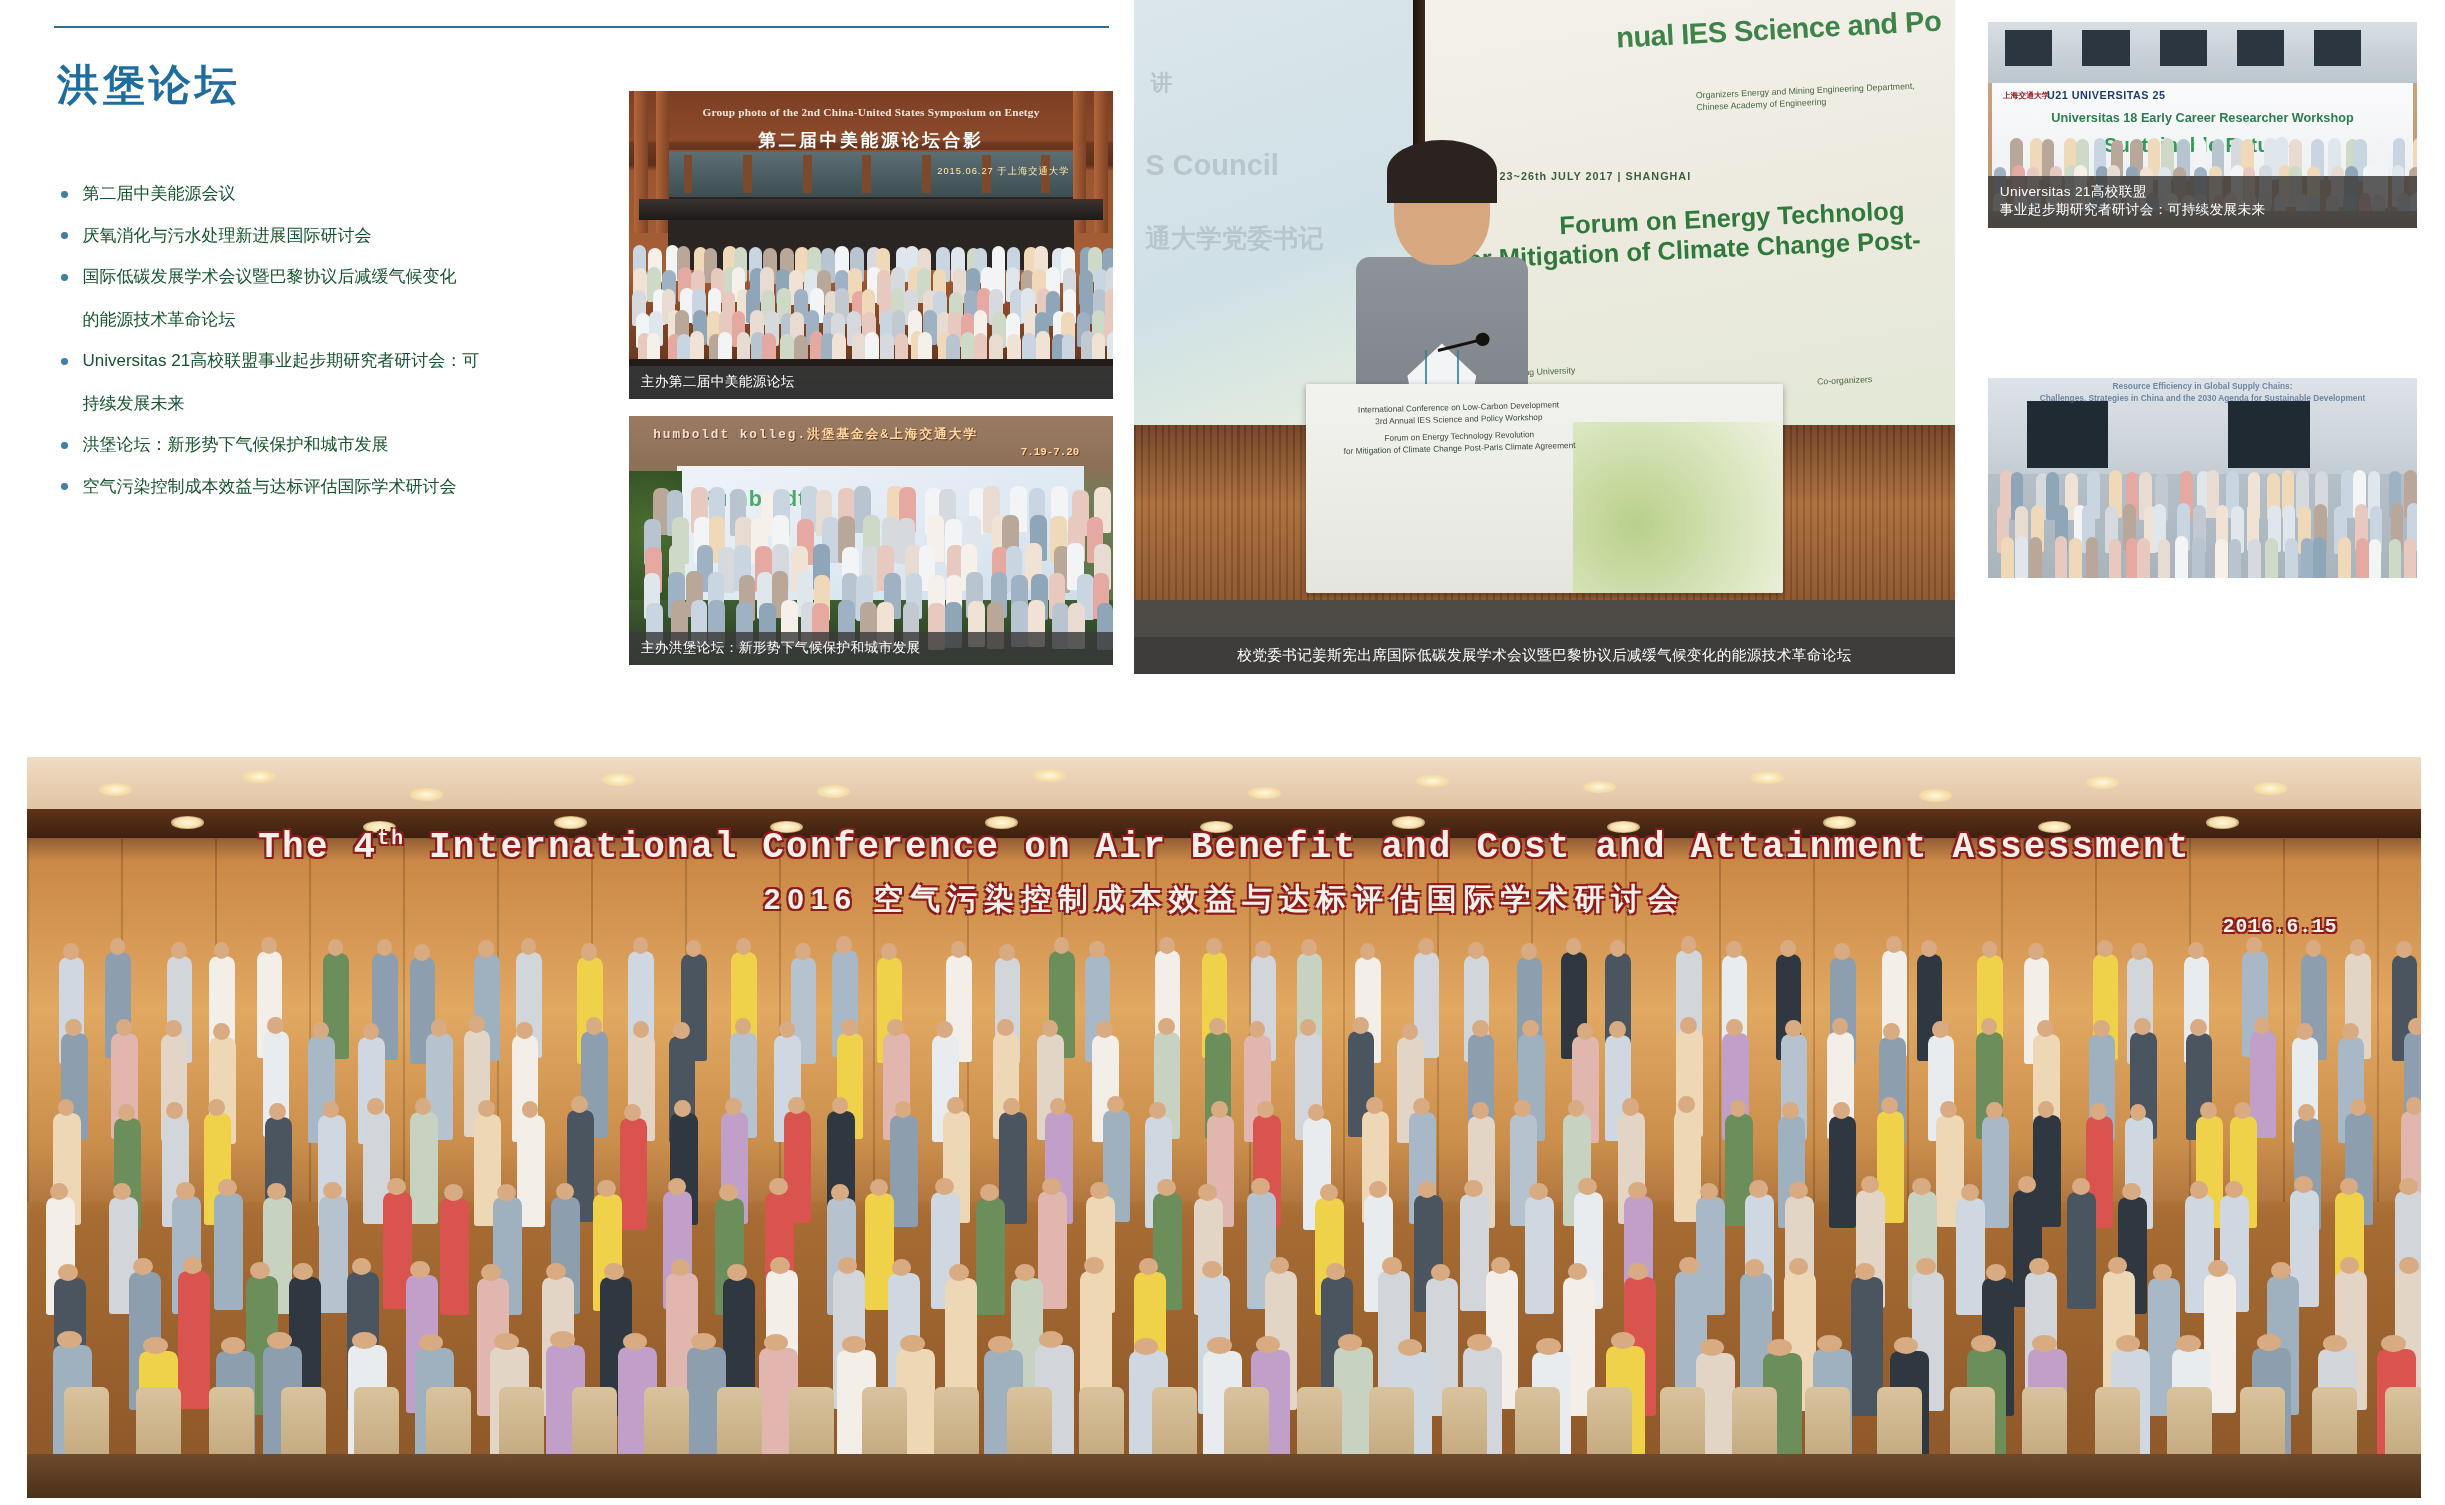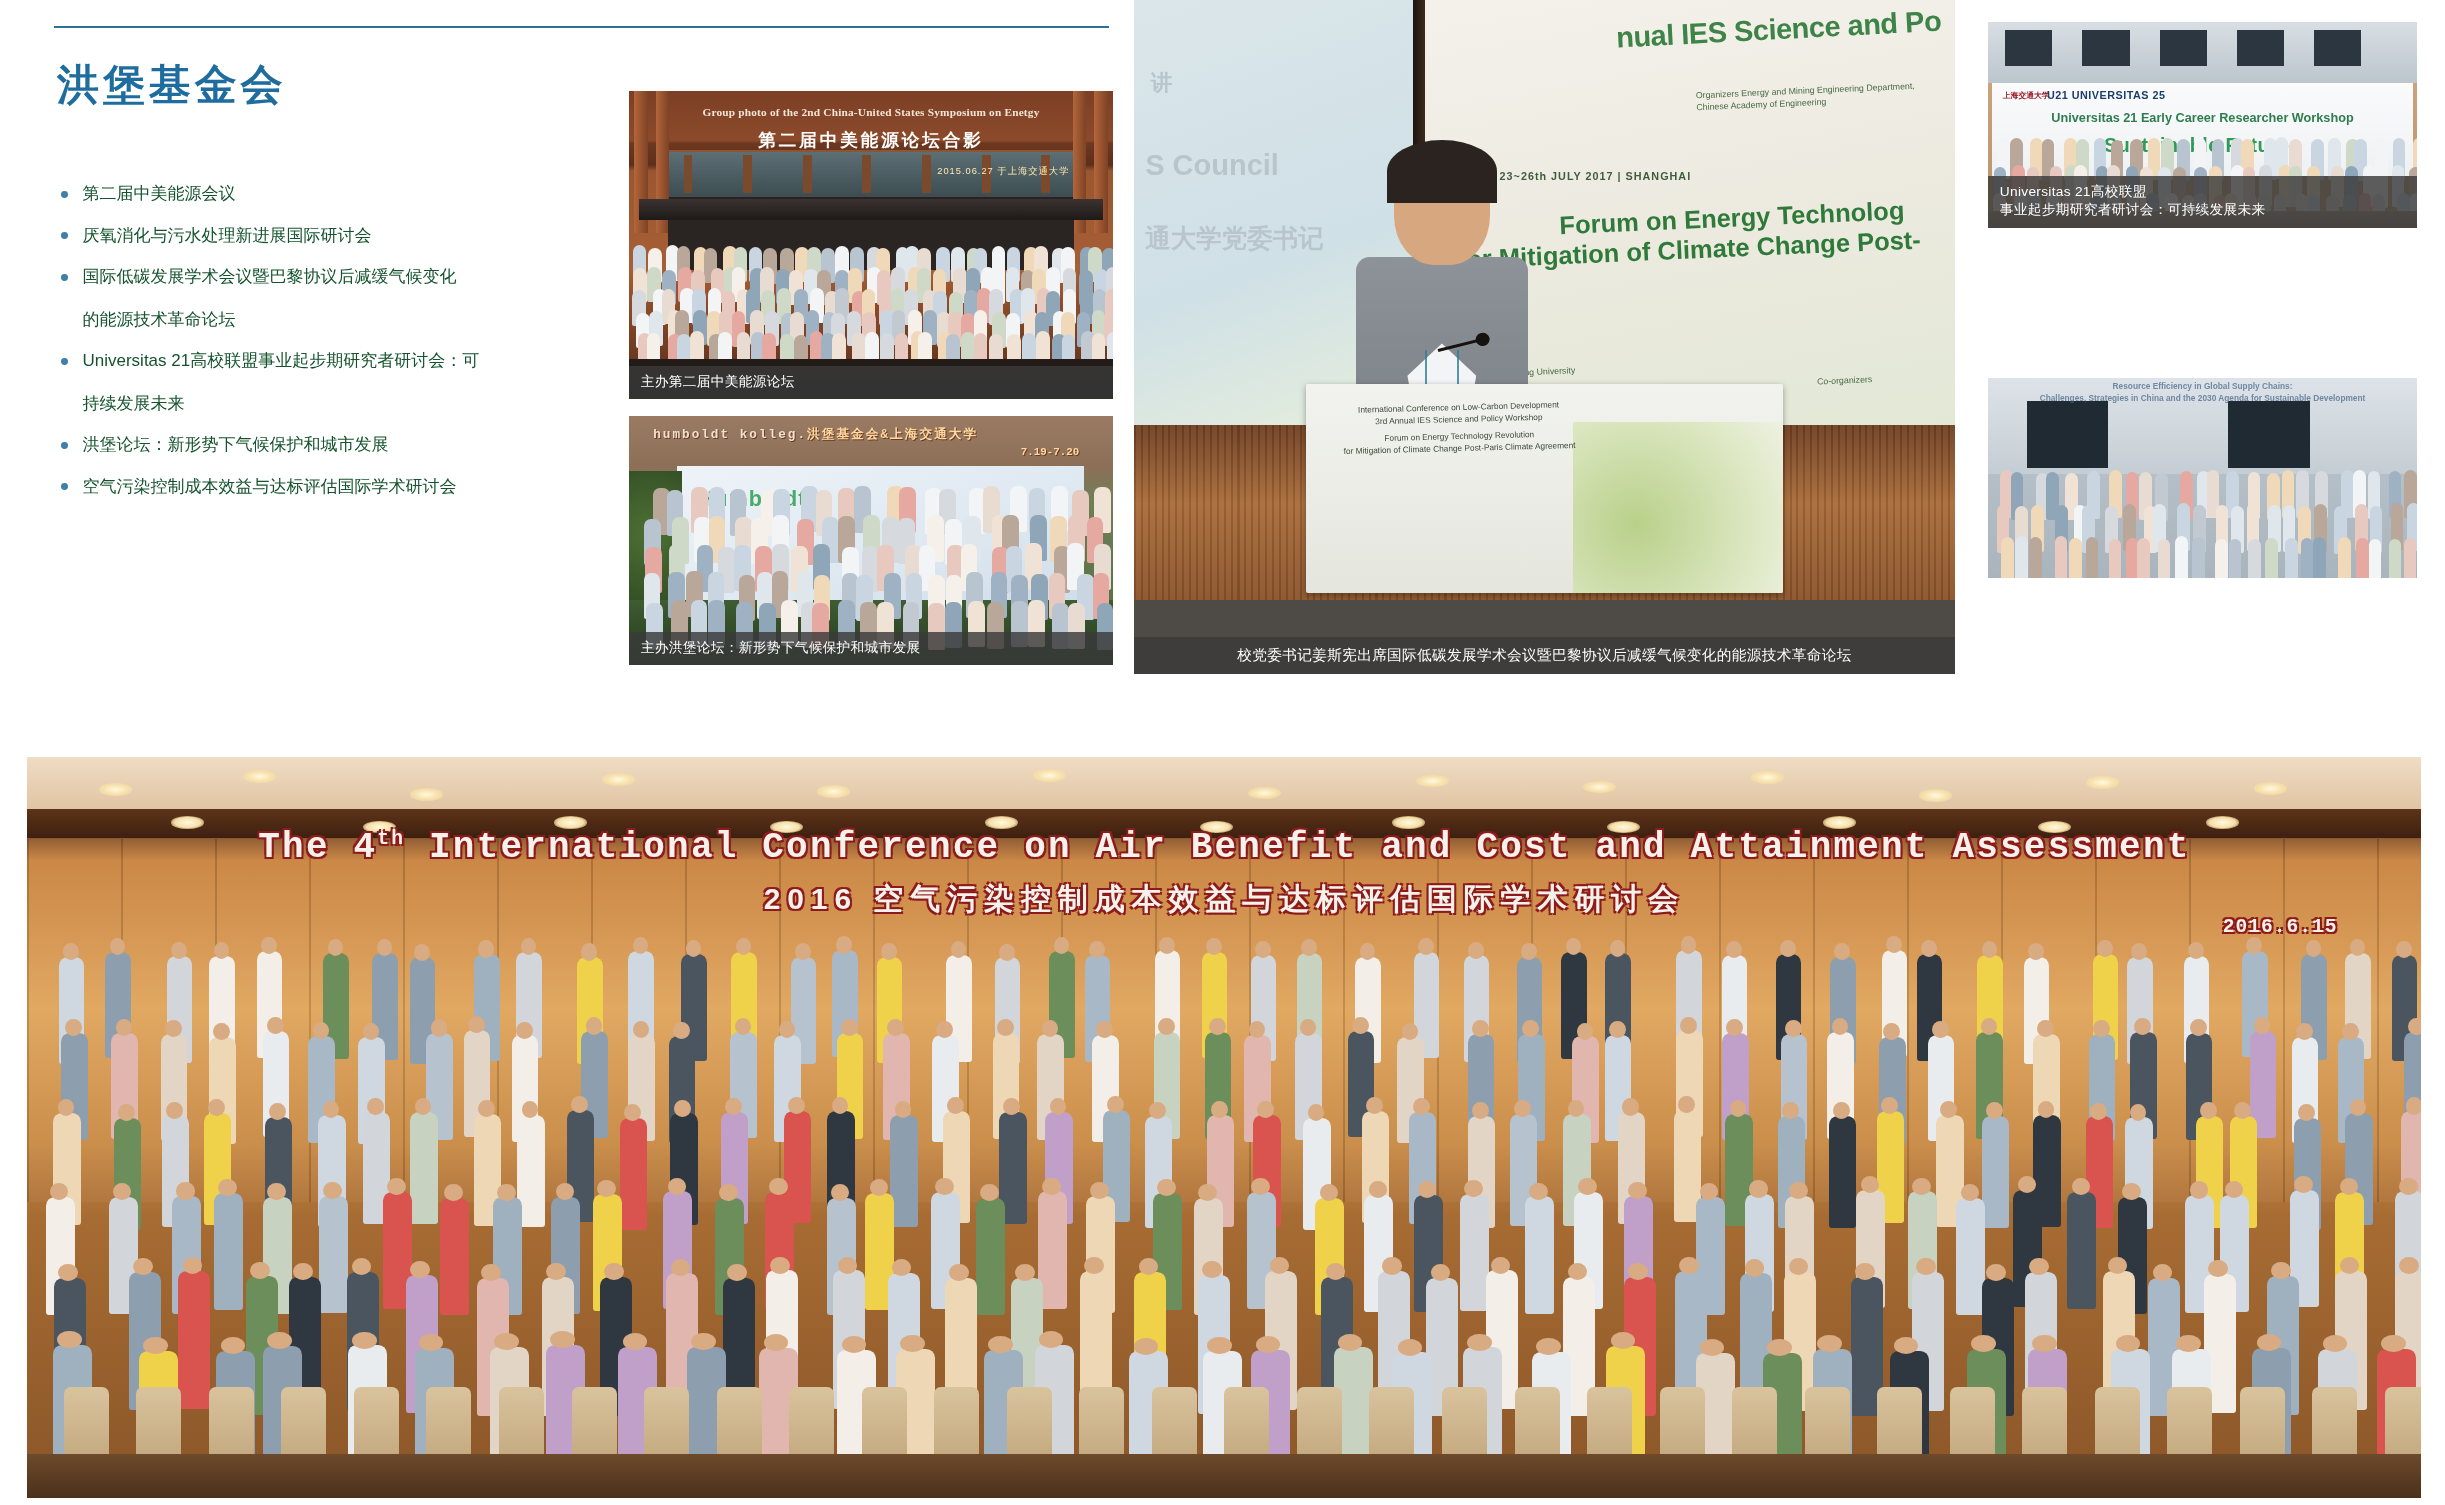--- a/index.html
+++ b/index.html
@@ -232,21 +232,21 @@
   .p6 .chairs i{ position:absolute; bottom:0; width:45px; height:100%;
     background:linear-gradient(180deg,#d9c39d,#bda176); border-radius:6.9px 6.9px 0 0; }
 </style>
 </head>
 <body>
 
 <div class="slide">
 
   <div class="top-rule"></div>
 
-  <div class="page-title">洪堡基金会</div>
+  <div class="page-title">洪堡论坛</div>
 
   <div class="bullets">
     <div class="bullet">
       <span class="dot"></span>
       <span class="ln">第二届中美能源会议</span>
     </div>
     <div class="bullet">
       <span class="dot"></span>
       <span class="ln">厌氧消化与污水处理新进展国际研讨会</span>
     </div>
@@ -642,21 +642,21 @@
       <div class="bldg">
         <i style="left:4%"></i>
           <i style="left:22%"></i>
           <i style="left:40%"></i>
         <i style="left:58%"></i>
           <i style="left:76%"></i>
       </div>
       <div class="banner">
         <div class="sjtu">上海交通大学</div>
         <div class="u21">U21 UNIVERSITAS 25</div>
-        <div class="bn1">Universitas 21 Early Career Researcher Workshop</div>
+        <div class="bn1">Universitas 18 Early Career Researcher Workshop</div>
         <div class="bn2">Sustainable Futures</div>
       </div>
       <div class="crowd" id="p4crowd">
           <span style="left:2.20%;top:0.39%;height:46%;width:12.7px;background:#f2f4f6;"></span>
           <span style="left:5.20%;top:0.75%;height:46%;width:12.7px;background:#b9a79a;"></span>
           <span style="left:9.75%;top:1.47%;height:46%;width:12.7px;background:#efd9b8;"></span>
           <span style="left:12.48%;top:2.62%;height:46%;width:12.7px;background:#b9a79a;"></span>
           <span style="left:17.76%;top:1.02%;height:46%;width:12.7px;background:#efd9b8;"></span>
           <span style="left:20.62%;top:1.94%;height:46%;width:12.7px;background:#cfd9c8;"></span>
           <span style="left:24.66%;top:1.43%;height:46%;width:12.7px;background:#c9d6e2;"></span>

